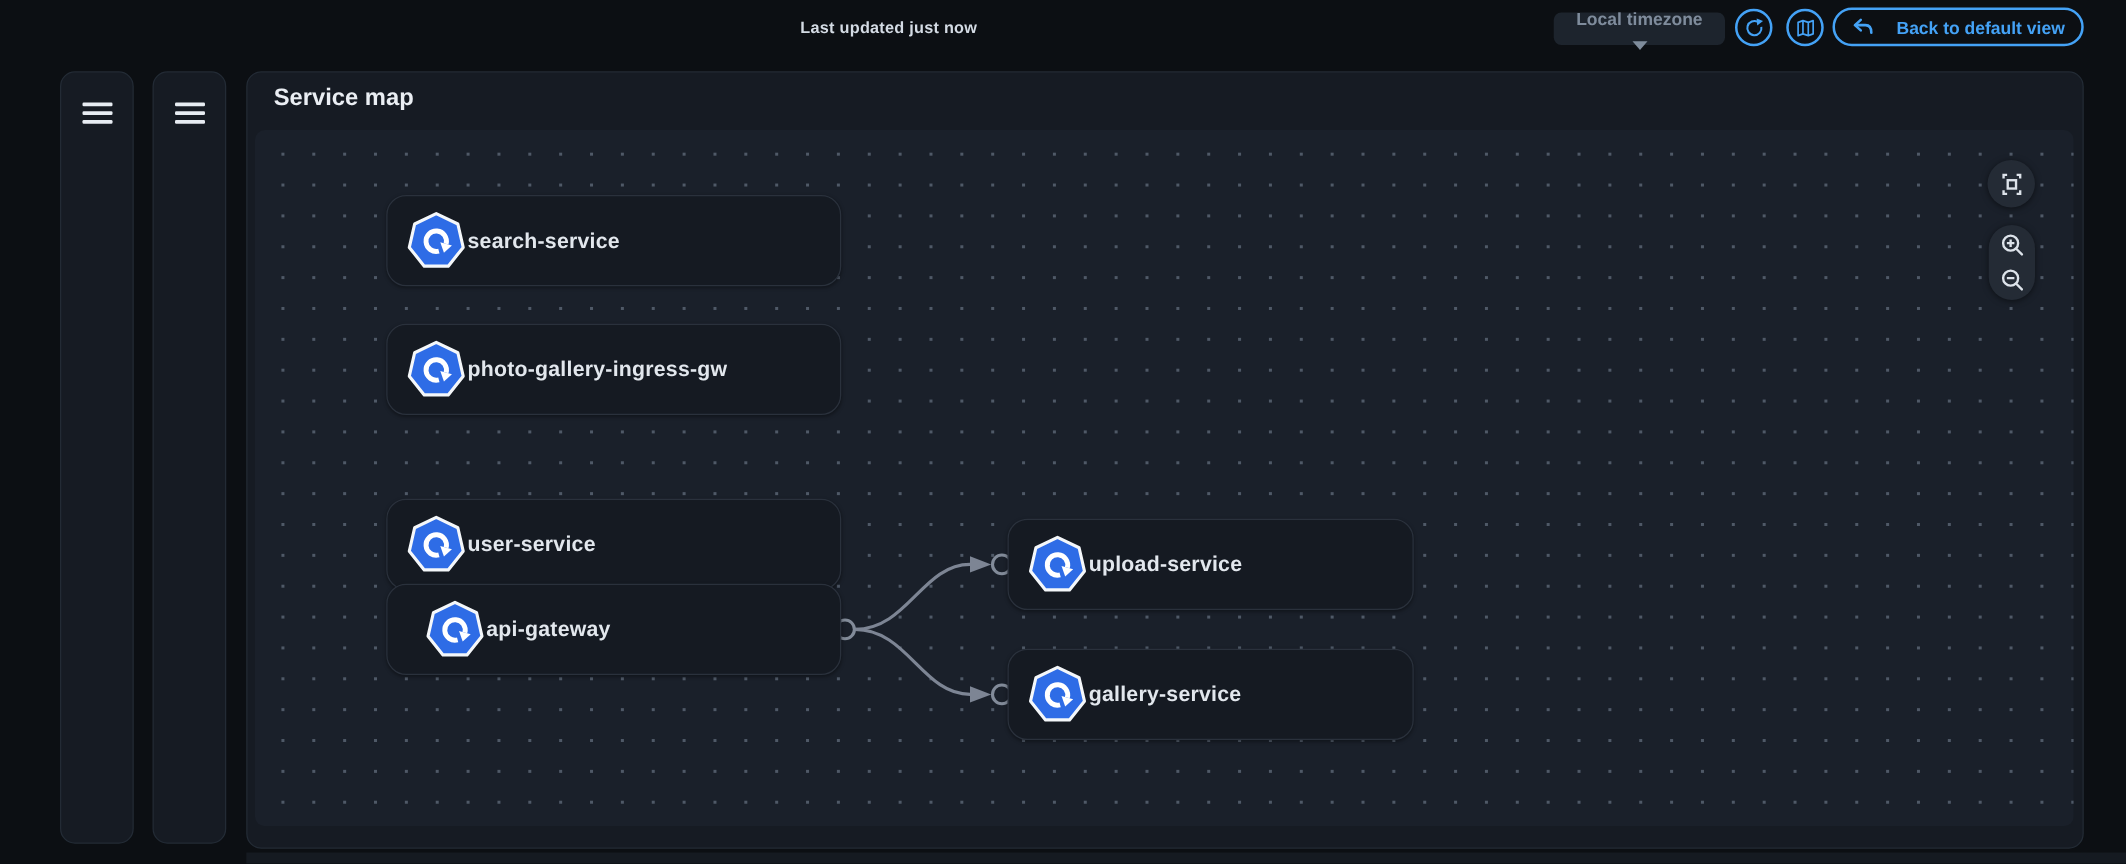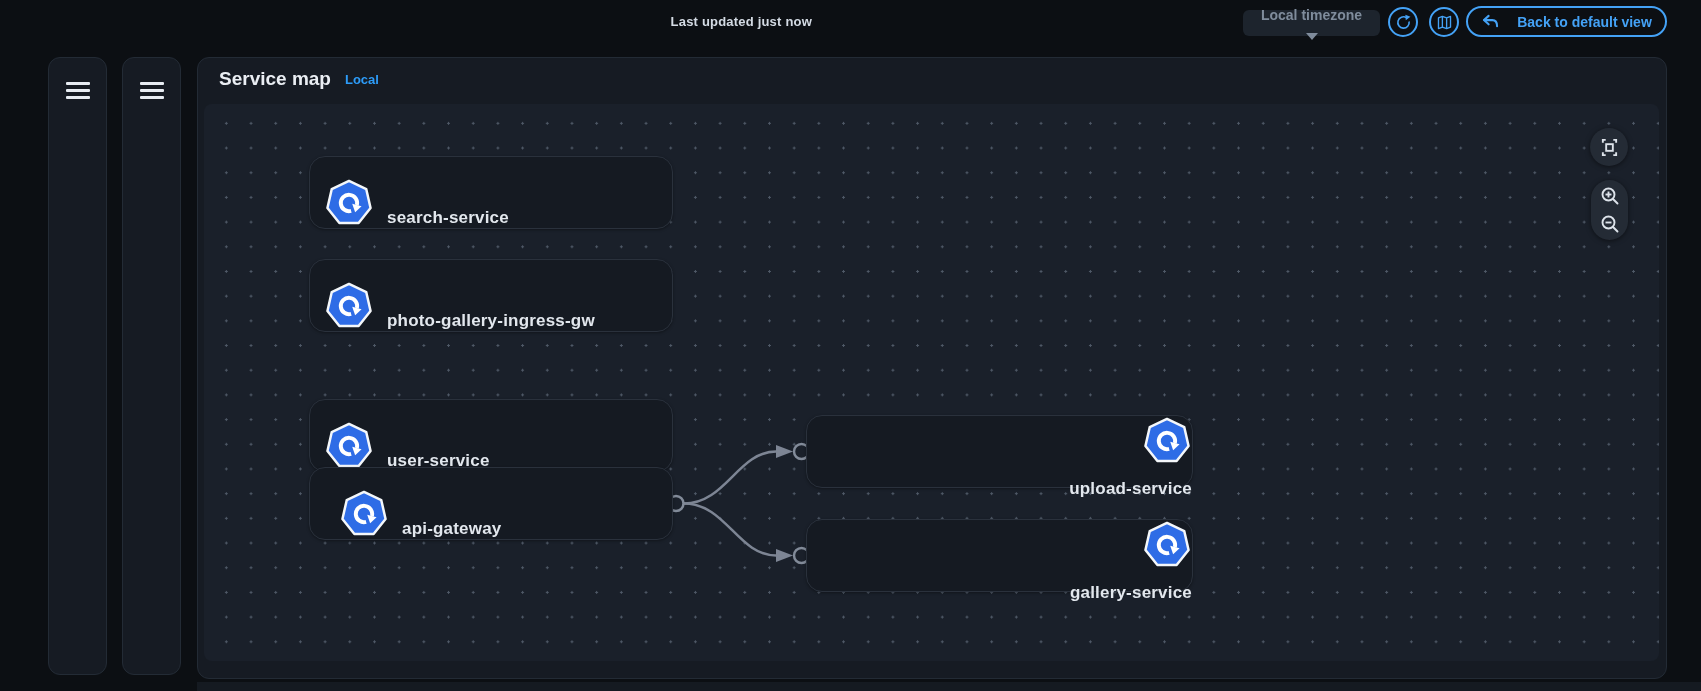--- a/index.html
+++ b/index.html
@@ -1,21 +1,21 @@
 <!DOCTYPE html>
 <html><head>
 <meta charset="utf-8">
 <style>
   html,body{margin:0;padding:0;background:#0c0f13;}
   *{box-sizing:border-box;}
   body{font-family:"Liberation Sans","DejaVu Sans",sans-serif;}
   #screen{position:relative;width:1701px;height:691px;background:#0c0f13;overflow:hidden;}
 
   
-  .last-updated{position:absolute;left:610px;top:14px;width:202px;text-align:right;
+  .last-updated{position:absolute;left:610px;top:14px;width:202px;text-align:center;
     font-size:13px;font-weight:700;color:#d4dbe4;letter-spacing:.2px;}
   .time-seg{position:absolute;left:825px;top:7px;width:410px;height:30px;
     border:1.5px solid #434c59;border-radius:9px;background:#12161d;
     display:flex;align-items:stretch;overflow:hidden;}
   .time-seg .seg{flex:1;display:flex;align-items:center;justify-content:center;
     font-size:14px;font-weight:700;color:#e8edf3;cursor:pointer;}
   .time-seg .seg.selected{color:#2d9cf8;}
   .tz-select{position:absolute;left:1243px;top:10px;width:137px;height:26px;border-radius:6px;
     background:#1d242d;display:flex;align-items:center;justify-content:center;gap:10px;
     font-size:14px;font-weight:700;color:#7f8c9c;flex-direction:column;}
@@ -31,38 +31,38 @@
   
   .rail{position:absolute;top:57px;width:59px;height:618px;background:#161b23;
     border:1px solid #232b35;border-radius:12px;}
   .rail .burger{position:absolute;left:50%;top:24px;transform:translateX(-50%);
     width:24px;height:17px;display:flex;flex-direction:column;justify-content:space-between;cursor:pointer;}
   .rail .burger span{display:block;height:2.6px;background:#e7ecf2;border-radius:1px;}
 
   
   .panel{position:absolute;left:197px;top:57px;width:1470px;height:622px;background:#161b23;
     border:1px solid #232b35;border-radius:12px;}
-  .panel-header{position:absolute;left:21px;top:10px;display:flex;align-items:center;gap:14px;}
+  .panel-header{position:absolute;left:21px;top:10px;display:flex;align-items:flex-end;gap:14px;flex-direction:column;}
   .panel-title{font-size:19px;font-weight:700;color:#eaeef3;}
   .info-link{font-size:13px;font-weight:700;color:#2d9cf8;cursor:pointer;}
 
   .map-area{position:absolute;left:6px;top:46px;width:1455px;height:557px;border-radius:8px;
     background-color:#1a202a;
     background-image:radial-gradient(circle,#4f5967 1.15px,transparent 1.3px);
     background-size:24.7px 24.7px;background-position:10px 7px;}
 
   .edges-svg{position:absolute;left:0;top:0;width:1455px;height:557px;pointer-events:none;}
 
   .node{position:absolute;height:73px;border-radius:16px;background:#151a22;
-    border:1px solid #2a313c;display:flex;align-items:flex-end;padding-left:14px;gap:13px;cursor:pointer;
+    border:1px solid #2a313c;display:flex;align-items:center;padding-left:14px;cursor:pointer;
     box-shadow:0 1px 3px rgba(0,0,0,.35);}
   .node .k8s{width:50px;height:50px;flex:0 0 auto;}
   .node .node-label{font-size:17px;font-weight:700;color:#e2e7ed;letter-spacing:.2px;}
   .col-left{left:105px;width:364px;}
-  .col-right{left:602px;width:387px;flex-direction:column;}
+  .col-right{left:602px;width:325px;}
 
   
   .fit-btn{position:absolute;left:1590px;top:128px;width:38px;height:38px;border-radius:50%;
     background:#242b35;display:flex;align-items:center;justify-content:center;color:#dde3ea;
     box-shadow:0 1px 5px rgba(0,0,0,.5);cursor:pointer;}
   .zoom-pill{position:absolute;left:1591px;top:180px;width:37px;height:60px;border-radius:19px;
     background:#242b35;display:flex;flex-direction:column;align-items:center;justify-content:space-evenly;
     color:#dde3ea;box-shadow:0 1px 5px rgba(0,0,0,.5);}
   .zoom-pill .zbtn{width:24px;height:24px;display:flex;align-items:center;justify-content:center;cursor:pointer;}
 

